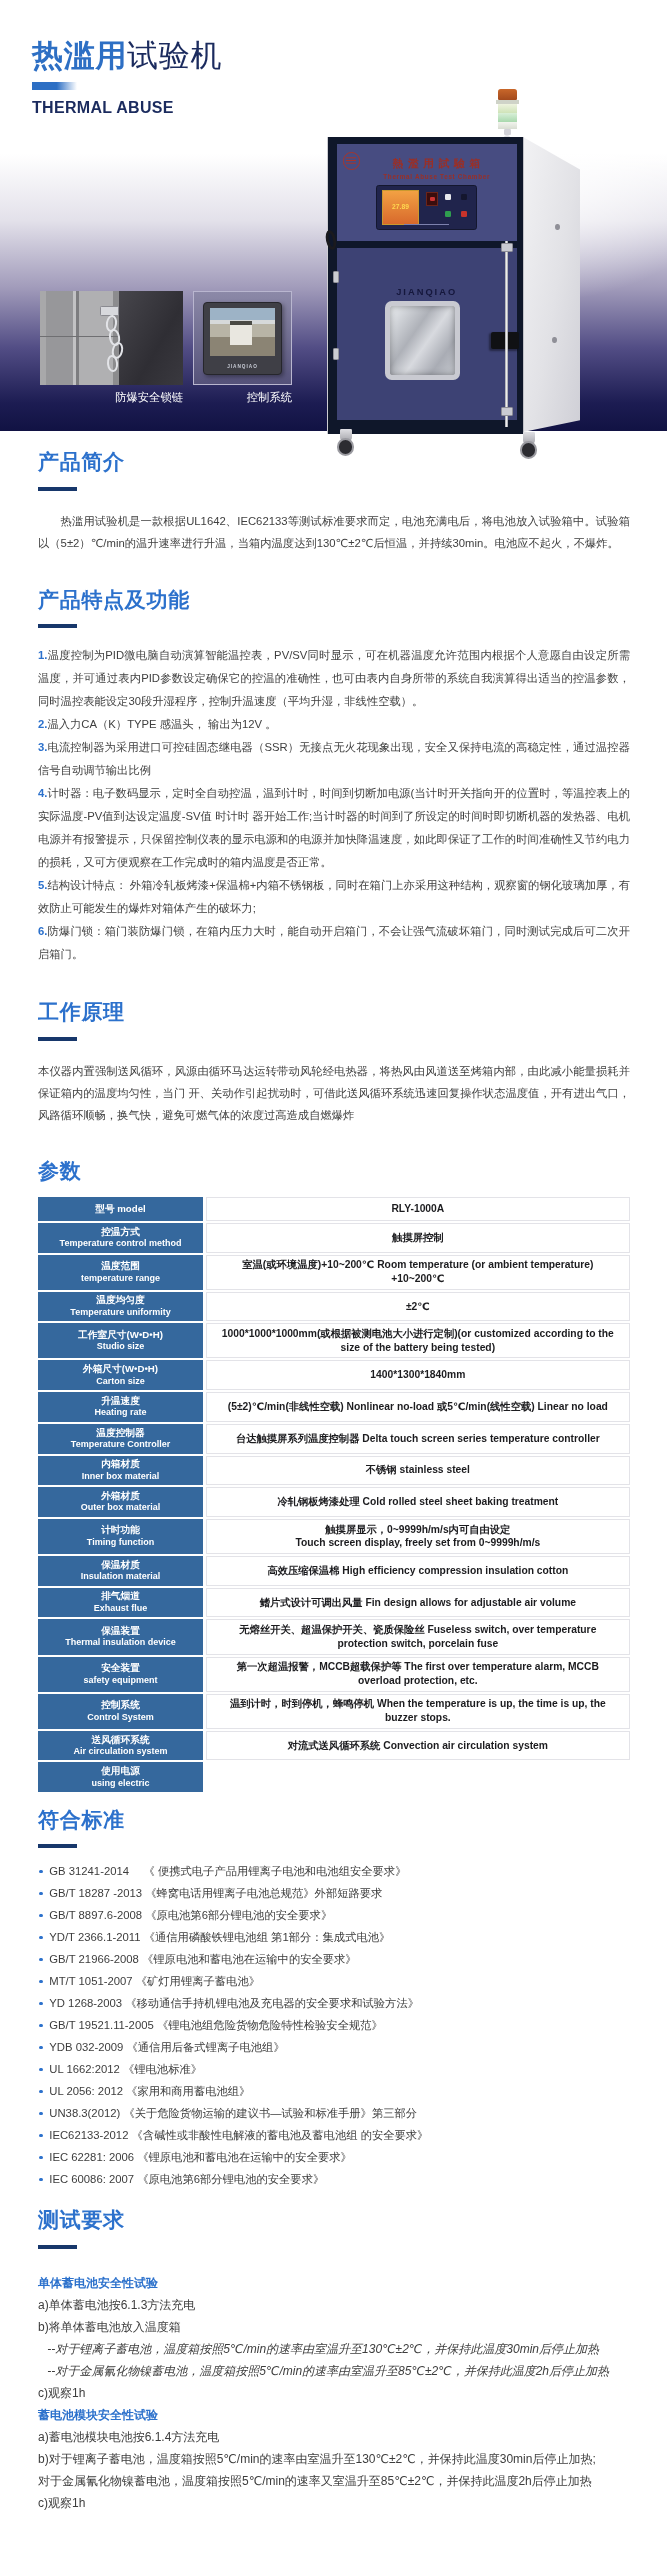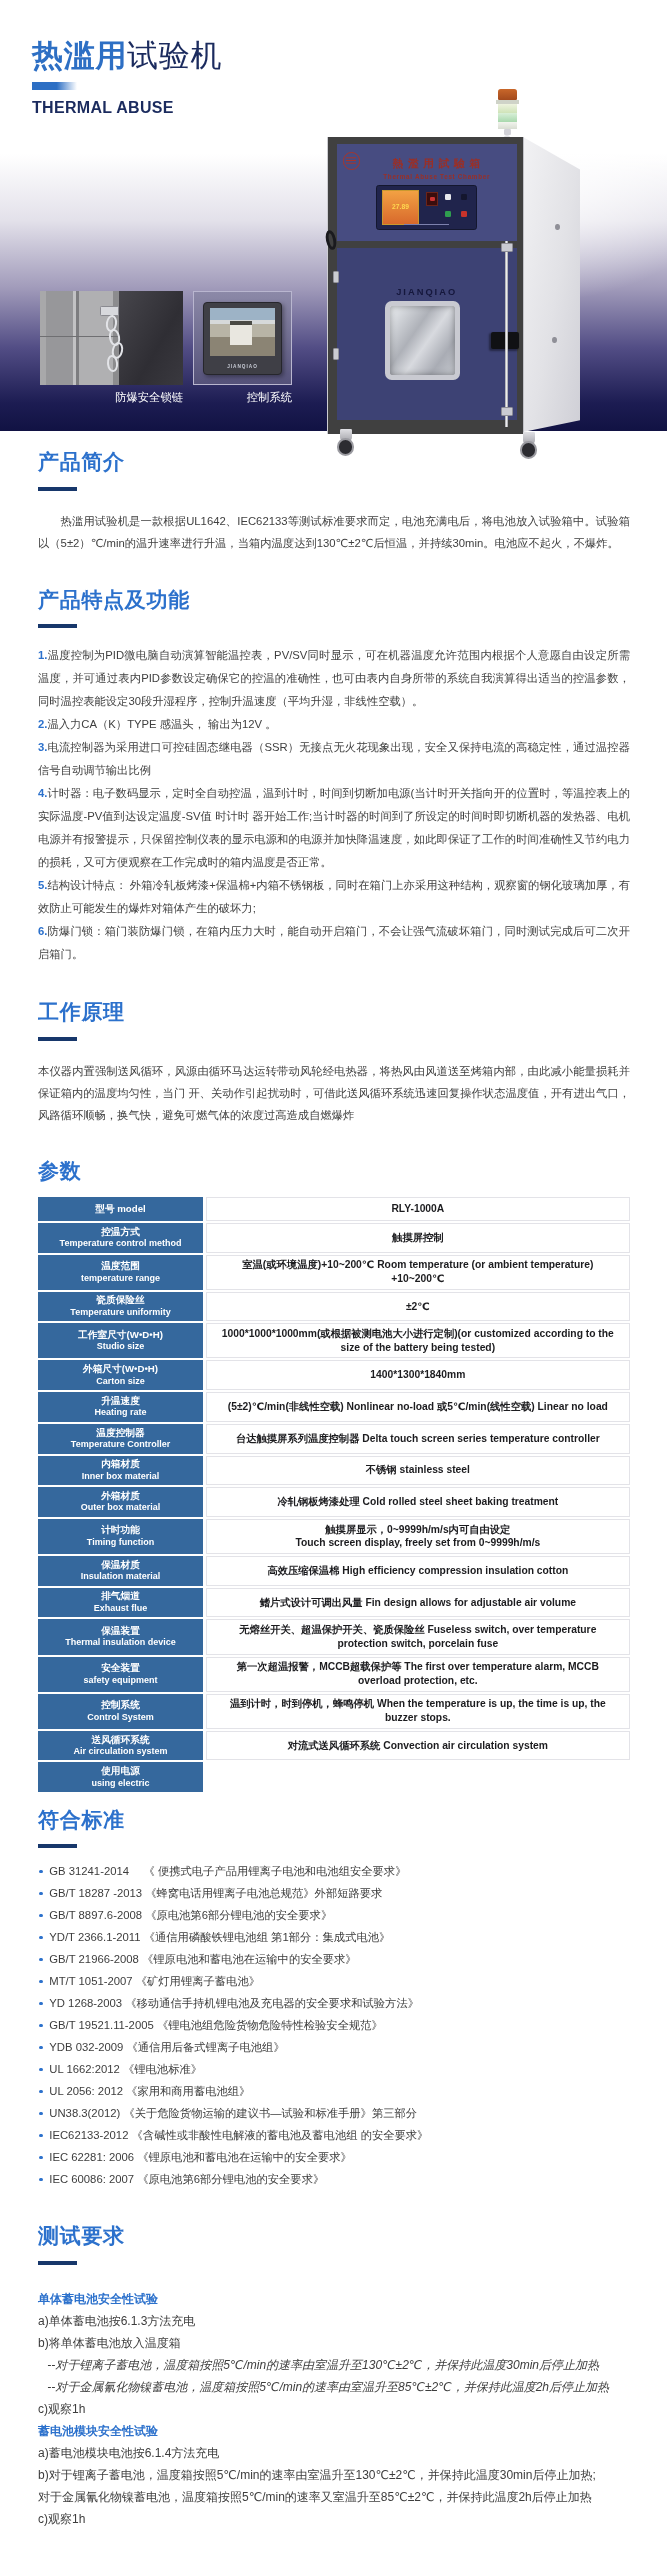--- a/index.html
+++ b/index.html
@@ -29,21 +29,21 @@
   .m-seg1 { height:9.3px; background:linear-gradient(#eef3df,#cfe3b8); }
   .m-seg2 { height:9.3px; background:linear-gradient(#d9efd8,#a8d8ad); }
   .m-seg3 { height:7.3px; background:linear-gradient(#f2f4ee,#d8ddd2); }
   .m-stem { width:6.7px; height:6px; margin:0 auto; background:#d2d2d8; border-radius:1.3px; }
   .m-knk { width:6px; height:6px; margin:-0.7px auto 0; background:#e3e3e8; border-radius:50%; }
   .m-side { position:absolute; left:196px; top:48px; width:57px; height:295px;
     background:linear-gradient(100deg,#f2f2f4 0%,#e2e2e6 55%,#cfcfd6 100%);
     clip-path:polygon(0 0,100% 11%,100% 96%,0 100%); }
   .m-screw { position:absolute; width:4.7px; height:6px; border-radius:50%; background:#8f8f97; }
   .m-front { position:absolute; left:0; top:48px; width:197px; height:297px;
-    background:#404040; border-right:1.3px solid #c2c2c8; border-left:0.7px solid #cdcdd2; }
+    background:#0f172a; border-right:1.3px solid #c2c2c8; border-left:0.7px solid #cdcdd2; }
   .m-paneltop { position:absolute; left:8.7px; top:6.7px; width:180px; height:97px; background:#474c81; }
   .m-logo { position:absolute; left:6px; top:8.7px; width:17.4px; height:17.4px; border:1.3px solid #a8352a;
     border-radius:50%; }
   .m-logo::after { content:""; position:absolute; left:2.7px; right:2.7px; top:6.7px; height:1.3px; background:#a8352a;
     box-shadow:0 -2.7px 0 #a8352a, 0 2.7px 0 #a8352a; }
   .m-ptitle { position:absolute; left:28px; right:4px; top:13.4px; text-align:center; color:#9b2f26;
     font-size:10.7px; font-weight:700; letter-spacing:4.7px; white-space:nowrap; }
   .m-psub { position:absolute; left:20px; right:0; top:29px; text-align:center; color:#9b2f26;
     font-size:6.3px; font-weight:700; letter-spacing:0.7px; }
   .m-console { position:absolute; left:39px; top:41px; width:101px; height:45px; background:#20244c;
@@ -123,21 +123,21 @@
     font-weight:700; }
   .phead .zh { font-size:9.7px; line-height:1.3; }
   .phead .en { font-size:9px; line-height:1.3; }
   .pval { flex:1; border:0.7px solid #e3e3e8; display:flex; align-items:center; justify-content:center;
     text-align:center; font-weight:700; color:#1c1c1f; font-size:10.3px; line-height:1.35;
     white-space:pre-line; padding:2.7px 8px; }
   #standards { margin-top:13.4px; }
   .std-list { margin-top:12px; list-style:none; }
   .std-list li { display:flex; font-size:11.3px; line-height:22px; color:#3d3d3d; }
   .dot { flex:0 0 3.3px; width:3.3px; height:3.3px; border-radius:50%; background:#2c71cc; margin:9.3px 6.7px 0 1.3px; }
-  #tests { margin-top:32px; }
+  #tests { margin-top:16px; }
   .tests-body { margin-top:23px; font-size:12px; line-height:22px; color:#3d3d3d; }
   .t-sub { color:#2c71cc; font-weight:700; }
   .t-ind { padding-left:9.3px;font-style:italic; }
 </style>
 </head>
 <body>
 
 <div class="page">
 
   <header class="hero">
@@ -271,21 +271,21 @@
           </div>
         <div class="prow">
             <div class="phead">
               <span class="zh">温度范围</span>
               <span class="en">temperature range</span>
             </div>
             <div class="pval">室温(或环境温度)+10~200℃ Room temperature (or ambient temperature) +10~200℃</div>
           </div>
         <div class="prow">
             <div class="phead">
-              <span class="zh">瓷质保险丝</span>
+              <span class="zh">温度均匀度</span>
               <span class="en">Temperature uniformity</span>
             </div>
             <div class="pval">±2℃</div>
           </div>
         <div class="prow">
             <div class="phead">
               <span class="zh">工作室尺寸(W•D•H)</span>
               <span class="en">Studio size</span>
             </div>
             <div class="pval">1000*1000*1000mm(或根据被测电池大小进行定制)(or customized according to the size of the battery being tested)</div>

